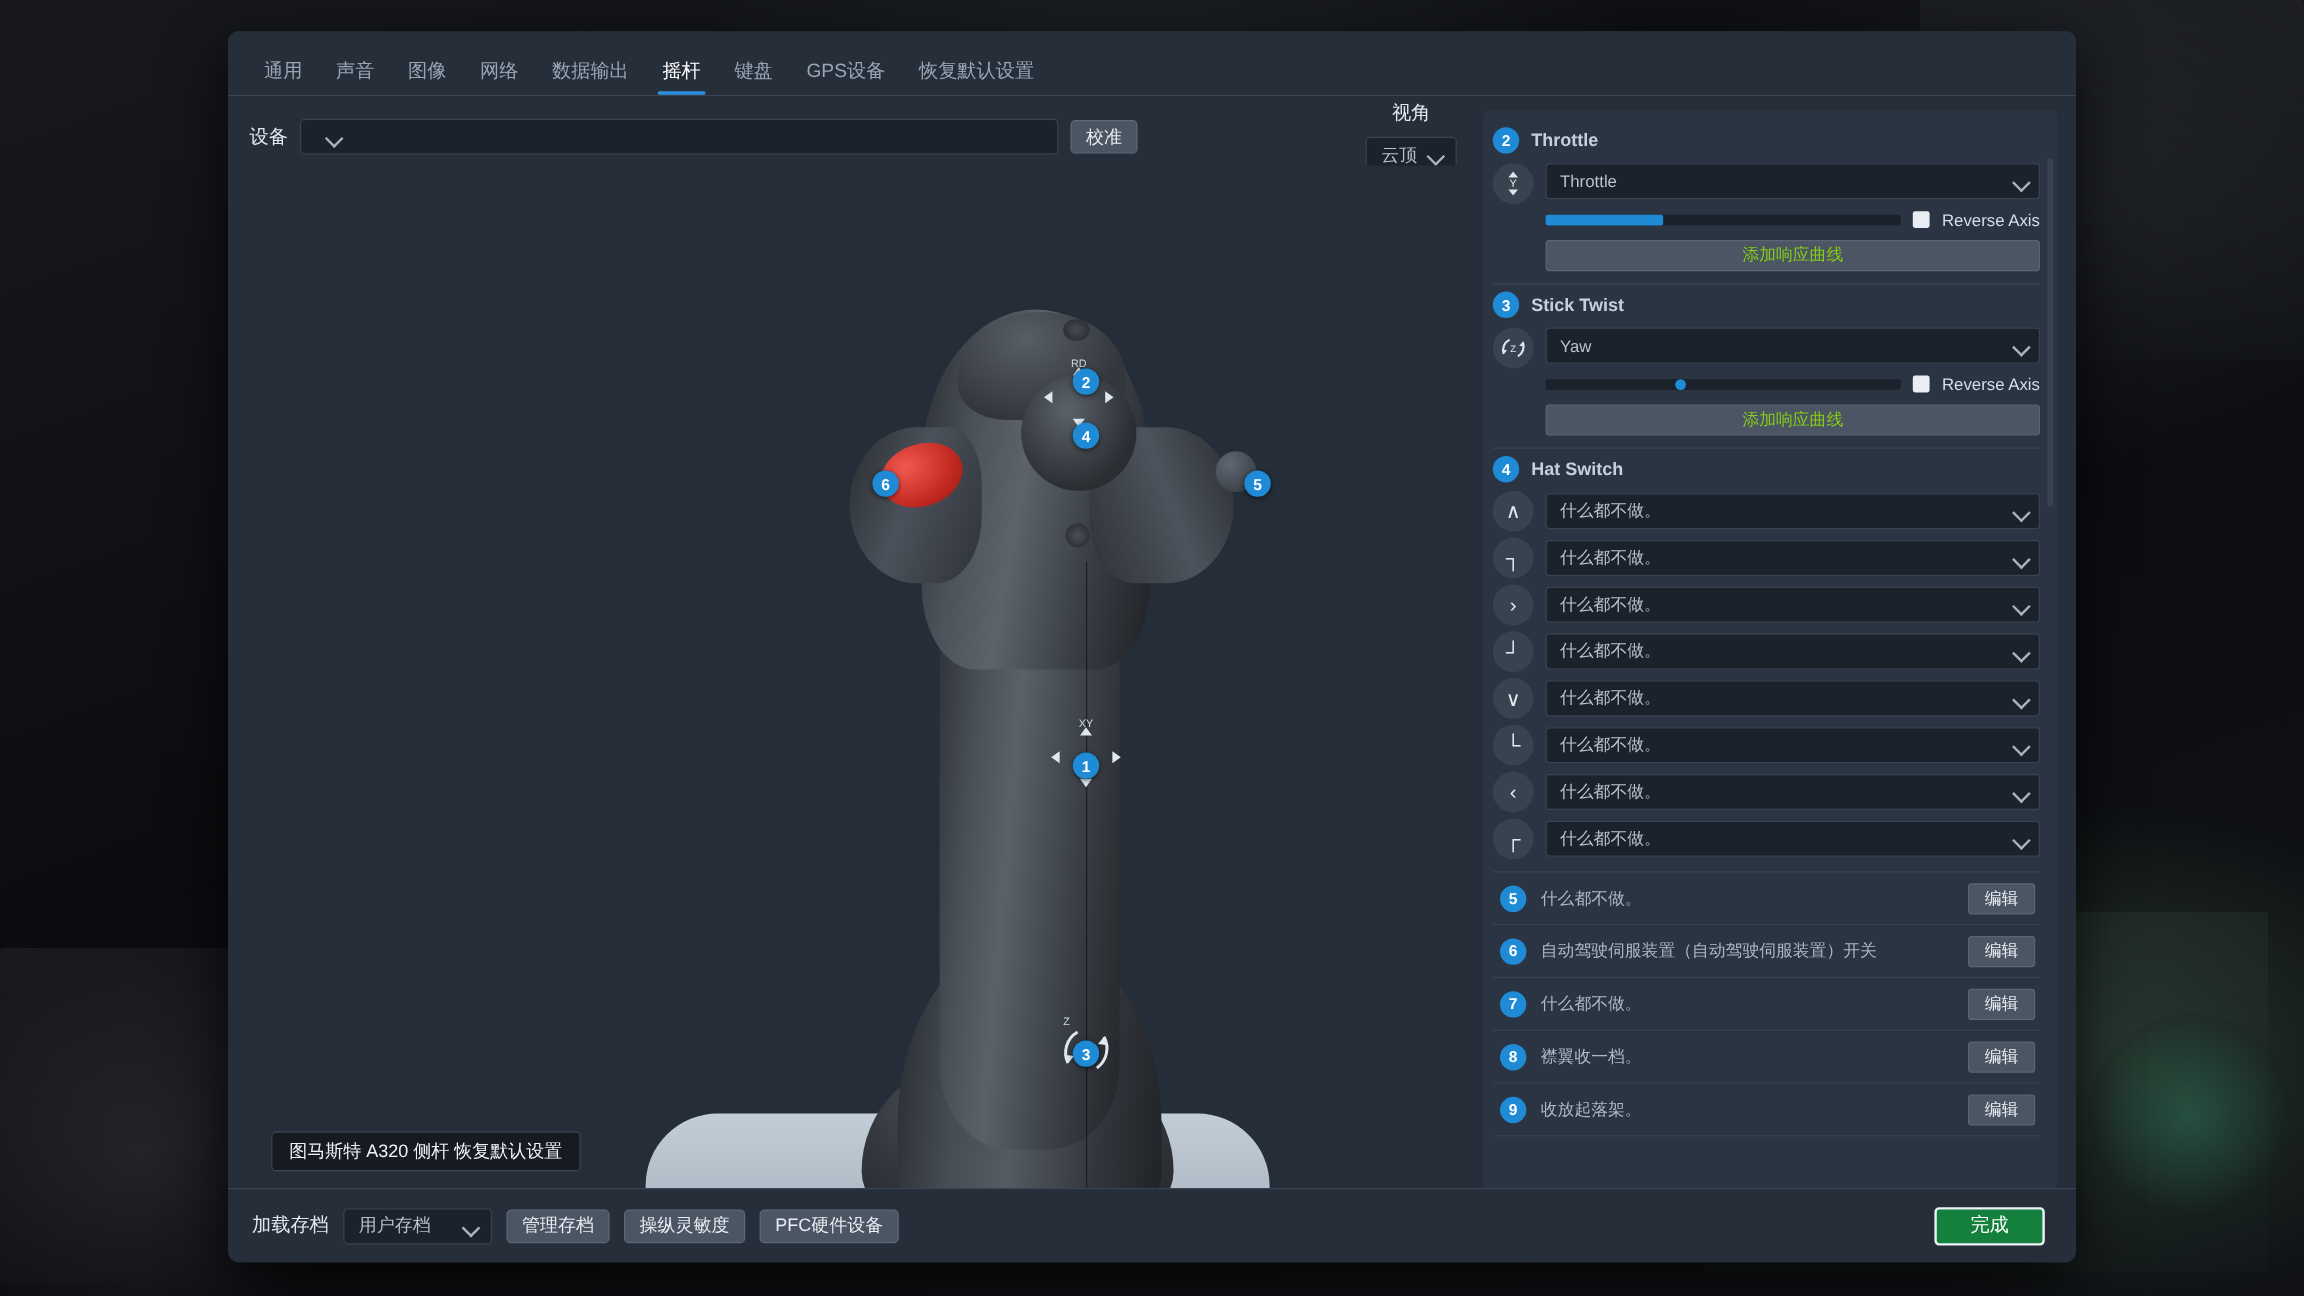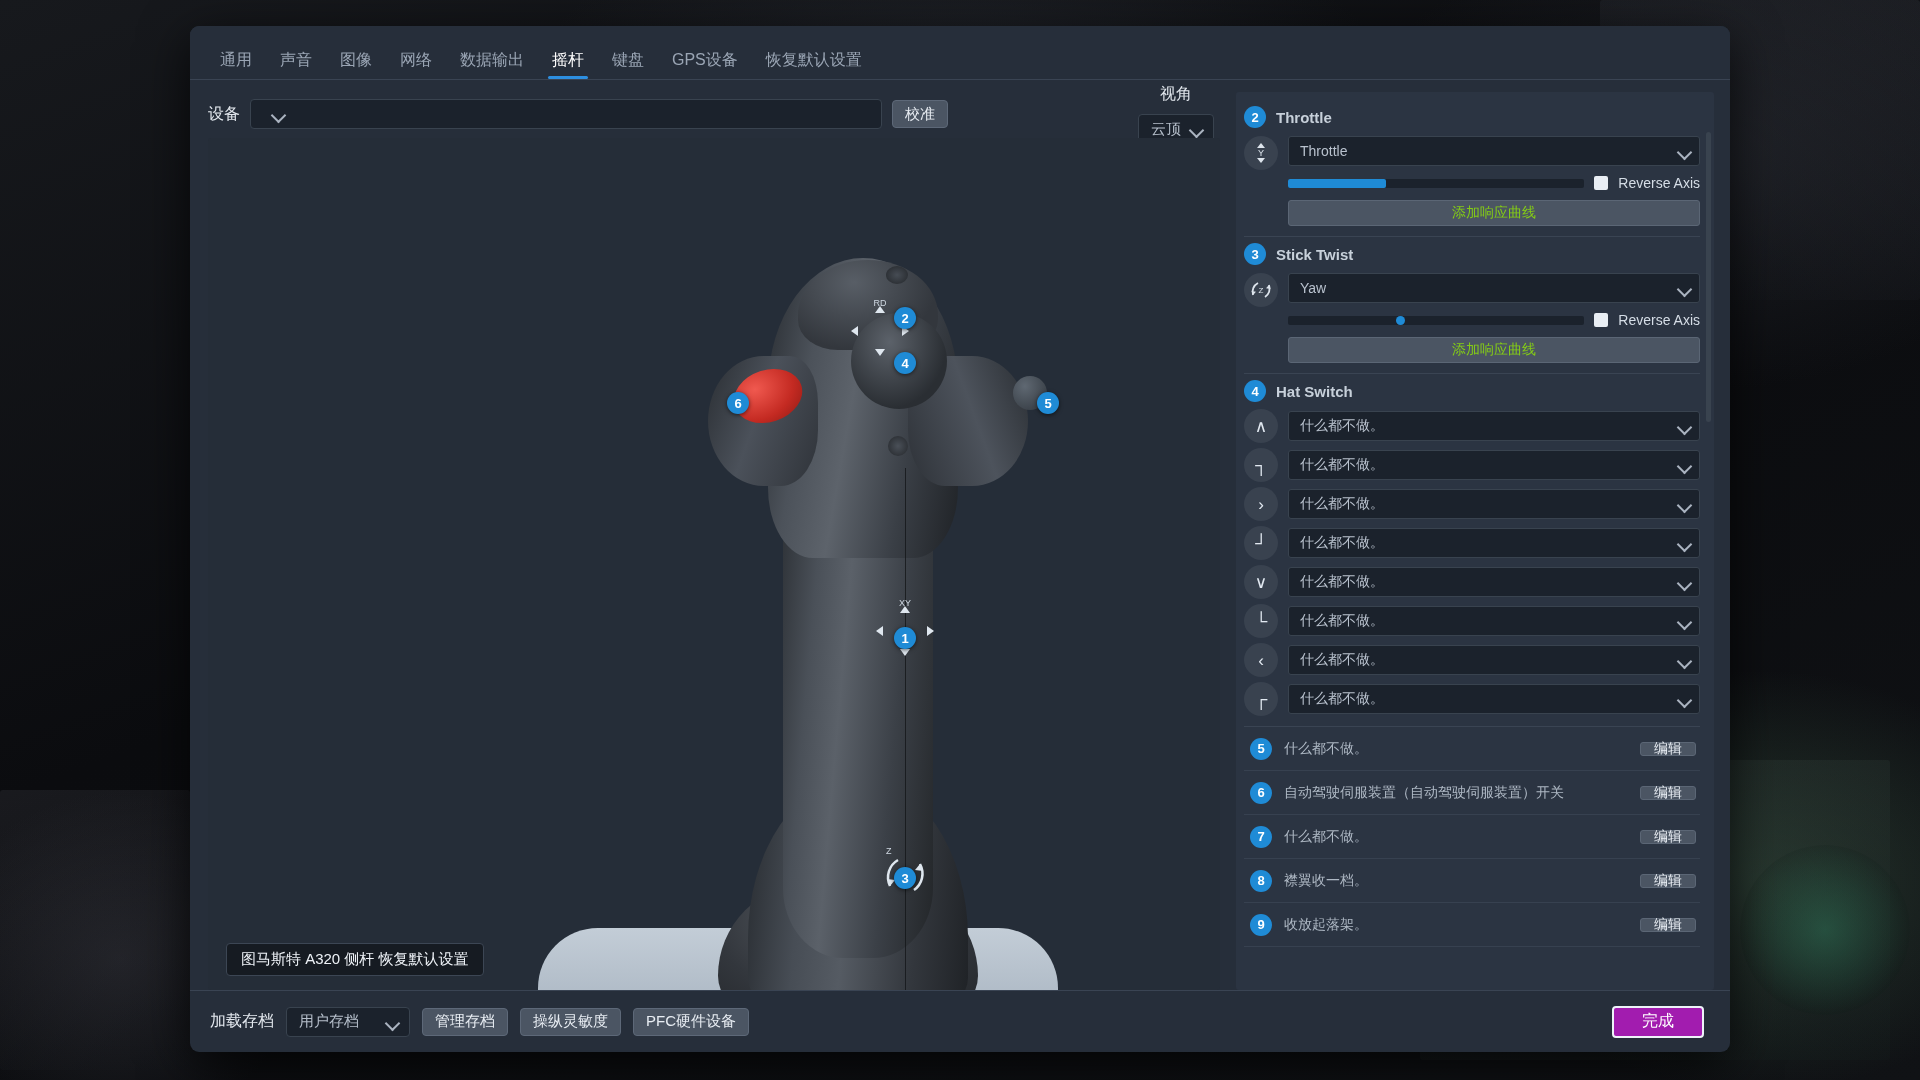--- a/index.html
+++ b/index.html
@@ -289,41 +289,41 @@
     color: #e2e9f1; font-size: 17px; line-height: 1;
   }
   .btnrow {
     display: flex; align-items: center; gap: 12px;
     height: 44px; border-bottom: 1px solid #374150;
     padding: 0 4px 0 6px;
   }
   .btnrow .desc { flex: 1; font-size: 14px; color: #aeb8c4; overflow: hidden; white-space: nowrap; text-overflow: ellipsis; }
   .editbtn {
     background: #4b5563; border: 1px solid #5b6675; border-radius: 3px;
-    color: #eaeff5; font-size: 14px; height: 14px; padding: 0 13px;
+    color: #eaeff5; font-size: 14px; height: 26px; padding: 0 13px;
     display: flex; align-items: center; cursor: pointer; flex: none;
   }
   
   .vscroll {
     position: absolute; right: 3px; width: 5px;
     background: #39434f; border-radius: 3px;
   }
   #rightbar { top: 40px; height: 290px; }
 
   
   #footer {
     height: 62px; flex: none;
     display: flex; align-items: center; gap: 12px;
     padding: 0 26px 0 20px;
     border-top: 1px solid #3a4453;
   }
   #savecombo { width: 124px; }
   #donebtn {
     margin-left: auto;
-    background: #a21caf; border: 2px solid #eef3f9; border-radius: 4px;
+    background: #15803d; border: 2px solid #eef3f9; border-radius: 4px;
     color: #fff; font-size: 16px;
     height: 32px; padding: 0 28px;
     display: flex; align-items: center; justify-content: center;
     cursor: pointer;
   }
 </style>
 </head>
 <body>
 
 <div id="bg">
@@ -378,21 +378,21 @@
         <div class="jpart" id="lobeL"></div>
         <div class="jpart" id="lobeR"></div>
         <div class="jpart" id="griptop"></div>
         <div class="jpart" id="hatpad"></div>
         <div class="jpart" id="redbtn"></div>
         <div class="jpart" id="bluebtn"></div>
         <div class="jpart" id="topscrew"></div>
         <div class="jpart" id="midscrew"></div>
         <div class="jpart" id="axisline"></div>
 
-        <div class="rose" style="left:641px;top:162px;">
+        <div class="rose" style="left:660px;top:162px;">
           <span class="lbl">RD</span>
           <i class="ar up"></i>
           <i class="ar down"></i>
           <i class="ar left"></i>
           <i class="ar right"></i>
         </div>
         <div class="rose" style="left:666px;top:462px;">
           <span class="lbl">XY</span>
           <i class="ar up"></i>
           <i class="ar down"></i>

